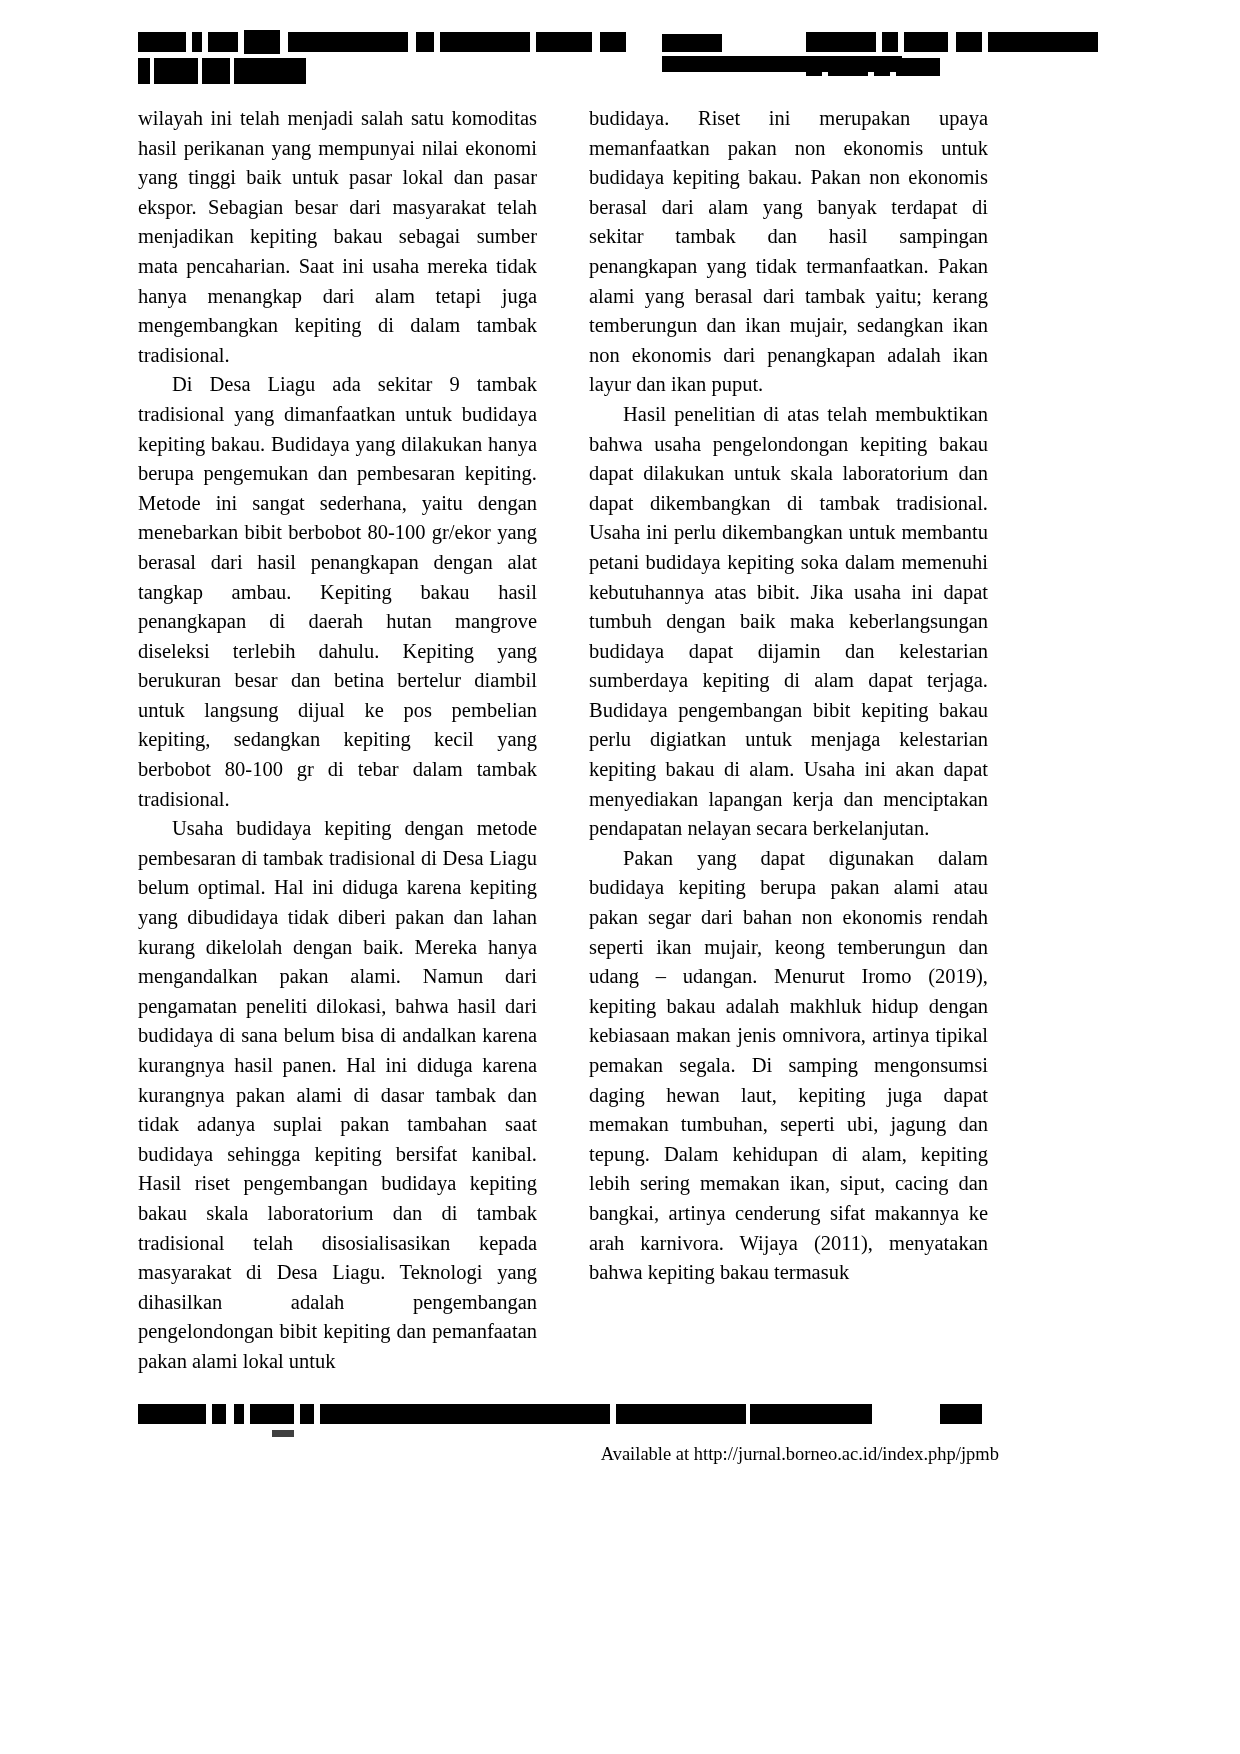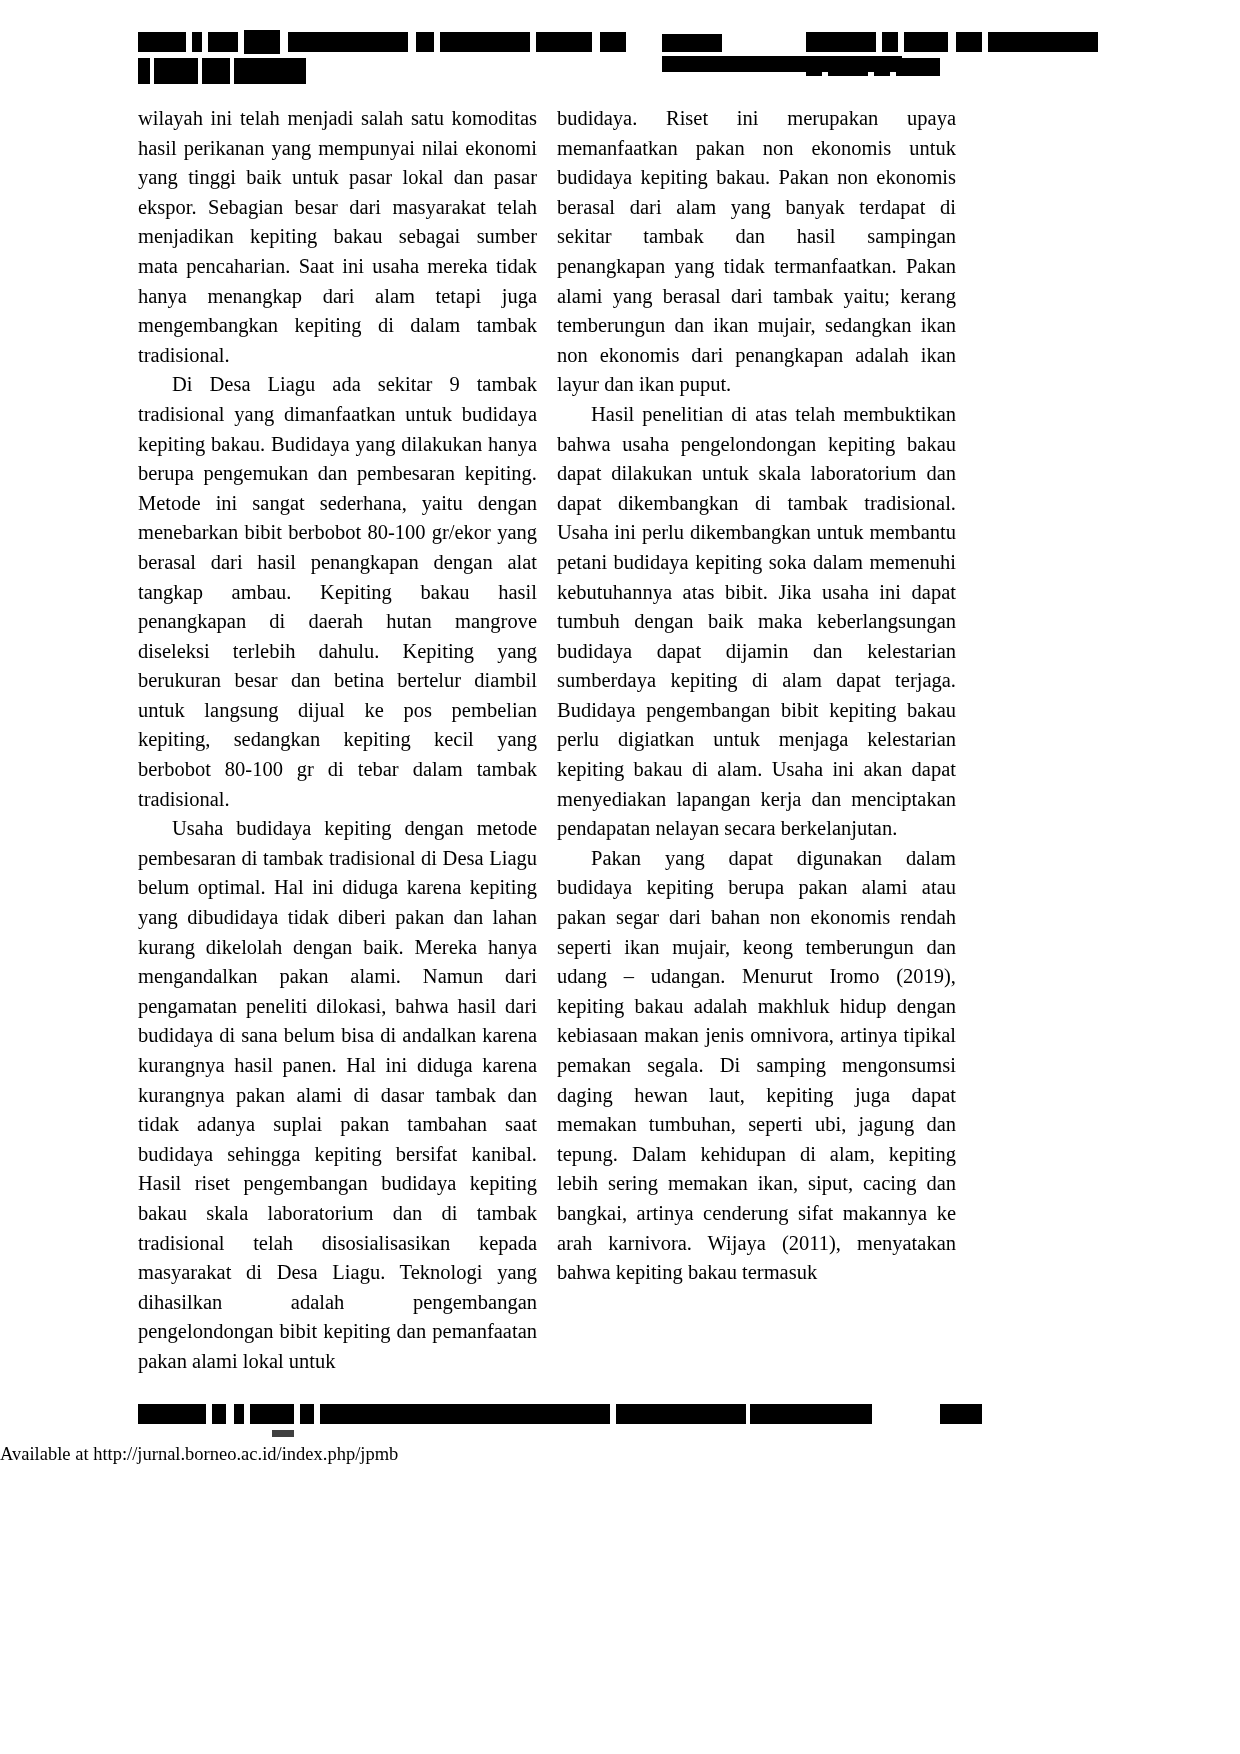--- a/index.html
+++ b/index.html
@@ -36,21 +36,22 @@
     background: #000000;
   }
 
   
   .columns {
     position: absolute;
     left: 138px;
     top: 104px;
     width: 850px;
     display: flex;
-    gap: 20px;
+    gap: 52px;
+    justify-content: flex-end;
   }
   .col {
     width: 399px;
   }
   .col p {
     margin: 0;
     font-size: 20.5px;
     line-height: 29.6px;
     text-align: justify;
     text-justify: inter-word;
@@ -65,24 +66,24 @@
   .footer-bars {
     position: absolute;
     left: 138px;
     top: 1404px;
     width: 845px;
     height: 24px;
   }
 
   .footer-note {
     position: absolute;
-    left: 0;
+    left: 11px;
     top: 1444px;
     width: 988px;
-    text-align: left;
+    text-align: right;
     font-size: 18.5px;
     font-family: "Liberation Serif", serif;
   }
 
   .tiny-mark {
     position: absolute;
     left: 272px;
     top: 1430px;
     width: 22px;
     height: 7px;

